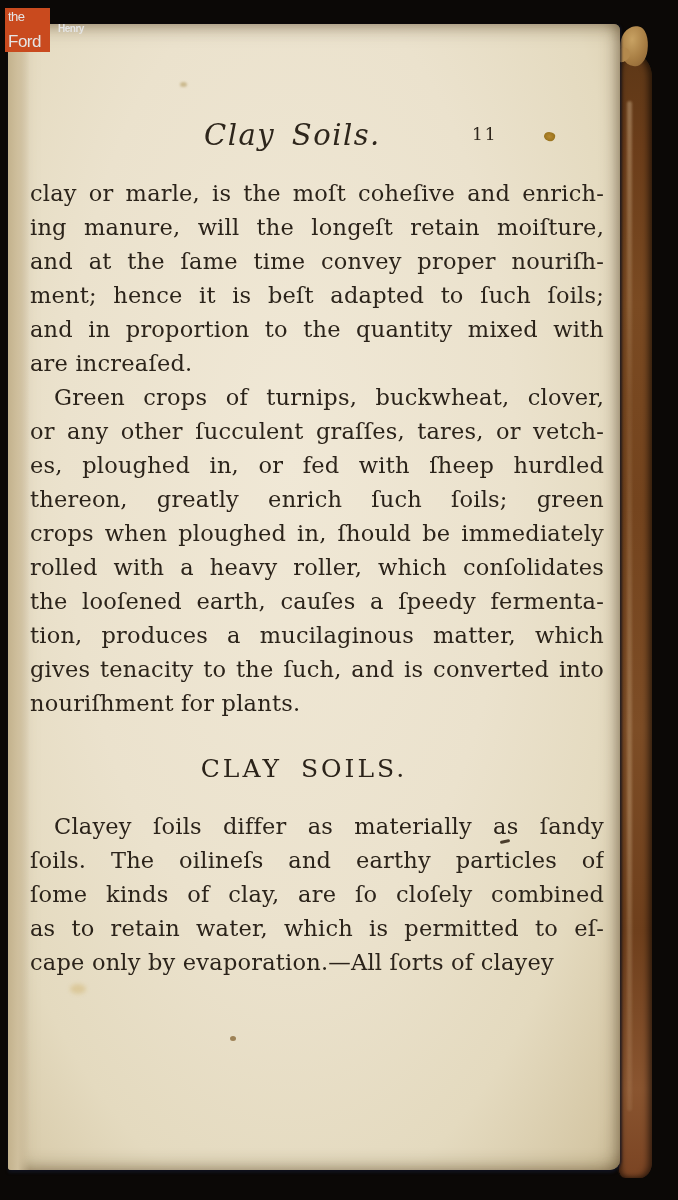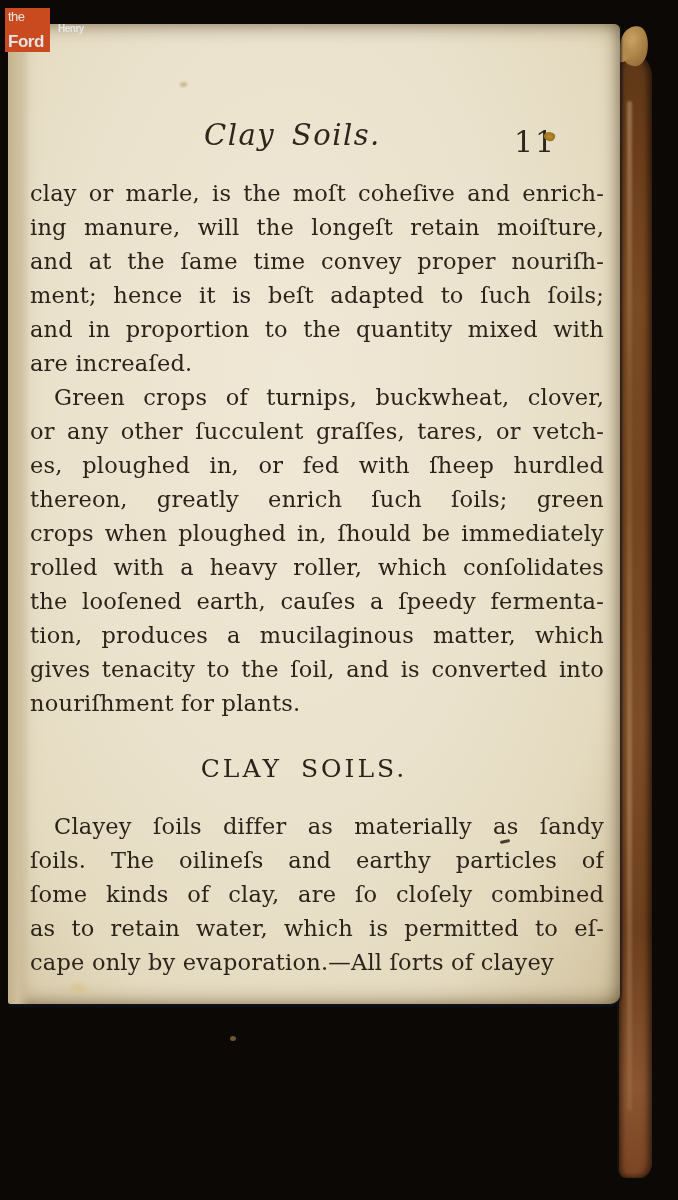--- a/index.html
+++ b/index.html
@@ -43,21 +43,21 @@
     width: 16px; height: 14px;
     background: #b3894d;
     border-radius: 60% 40% 55% 45%;
     transform: rotate(-14deg);
   }
 
   
   .page {
     position: absolute;
     left: 8px; top: 24px;
-    width: 612px; height: 980px;
+    width: 612px; height: 1146px;
     background: radial-gradient(ellipse at 46% 38%, #f0e8d6 0%, #ebe2cd 48%, #e4dabf 75%, #d5c7a5 94%, #c9ba95 100%);
     border-radius: 3px 6px 10px 3px;
     box-shadow:
       inset 16px 0 22px -10px rgba(105,85,50,.55),
       inset -12px 0 16px -9px rgba(80,60,35,.55),
       inset 0 14px 18px -12px rgba(100,80,45,.5),
       inset 0 -14px 18px -12px rgba(100,80,45,.45),
       0 3px 3px rgba(20,26,44,.55),
       2px 0 2px rgba(18,22,38,.5);
   }
@@ -73,22 +73,22 @@
     position: absolute;
     left: 196px; top: 94px;
     font-style: italic;
     font-size: 29px;
     letter-spacing: 1.5px;
     word-spacing: 6px;
     color: #2e261c;
   }
   .folio {
     position: absolute;
-    left: 506px; top: 100px;
-    font-size: 30px;
+    left: 464px; top: 100px;
+    font-size: 17px;
     letter-spacing: 2px;
     color: #2e261c;
   }
 
   
   .text-block {
     position: absolute;
     left: 22px; top: 152px;
     width: 574px;
     color: #2b231a;
@@ -166,21 +166,21 @@
   .hf-the {
     position: absolute; left: 3px; top: 1px;
     font-size: 13px; font-weight: normal; letter-spacing: -0.5px;
   }
   .hf-henry {
     position: absolute; left: 13px; top: 15px;
     font-size: 10px; font-weight: bold; letter-spacing: -0.5px; margin-left: 40px;
   }
   .hf-ford {
     position: absolute; left: 3px; top: 24px;
-    font-size: 17px; font-weight: bold; letter-spacing: -0.5px;
+    font-size: 17px; font-weight: normal; letter-spacing: -0.5px;
   }
 </style>
 </head>
 <body>
 
 <div class="stage">
 
   <div class="leather">
     <div class="sheen"></div>
   </div>
@@ -212,21 +212,21 @@
 
       <div>
         <div class="line indent">Green crops of turnips, buckwheat, clover,</div>
         <div class="line">or any other ſucculent graſſes, tares, or vetch-</div>
         <div class="line">es, ploughed in, or fed with ſheep hurdled</div>
         <div class="line">thereon, greatly enrich ſuch ſoils; green</div>
         <div class="line">crops when ploughed in, ſhould be immediately</div>
         <div class="line">rolled with a heavy roller, which conſolidates</div>
         <div class="line">the looſened earth, cauſes a ſpeedy fermenta-</div>
         <div class="line">tion, produces a mucilaginous matter, which</div>
-        <div class="line">gives tenacity to the ſoil, and is converted into</div>
+        <div class="line">gives tenacity to the ſuch, and is converted into</div>
         <div class="line last">nouriſhment for plants.</div>
       </div>
 
       <div class="section-heading">CLAY SOILS.</div>
 
       <div class="para3">
         <div class="line indent">Clayey ſoils differ as materially as ſandy</div>
         <div class="line">ſoils.  The oilineſs and earthy particles of</div>
         <div class="line">ſome kinds of clay, are ſo cloſely combined</div>
         <div class="line">as to retain water, which is permitted to eſ-</div>

